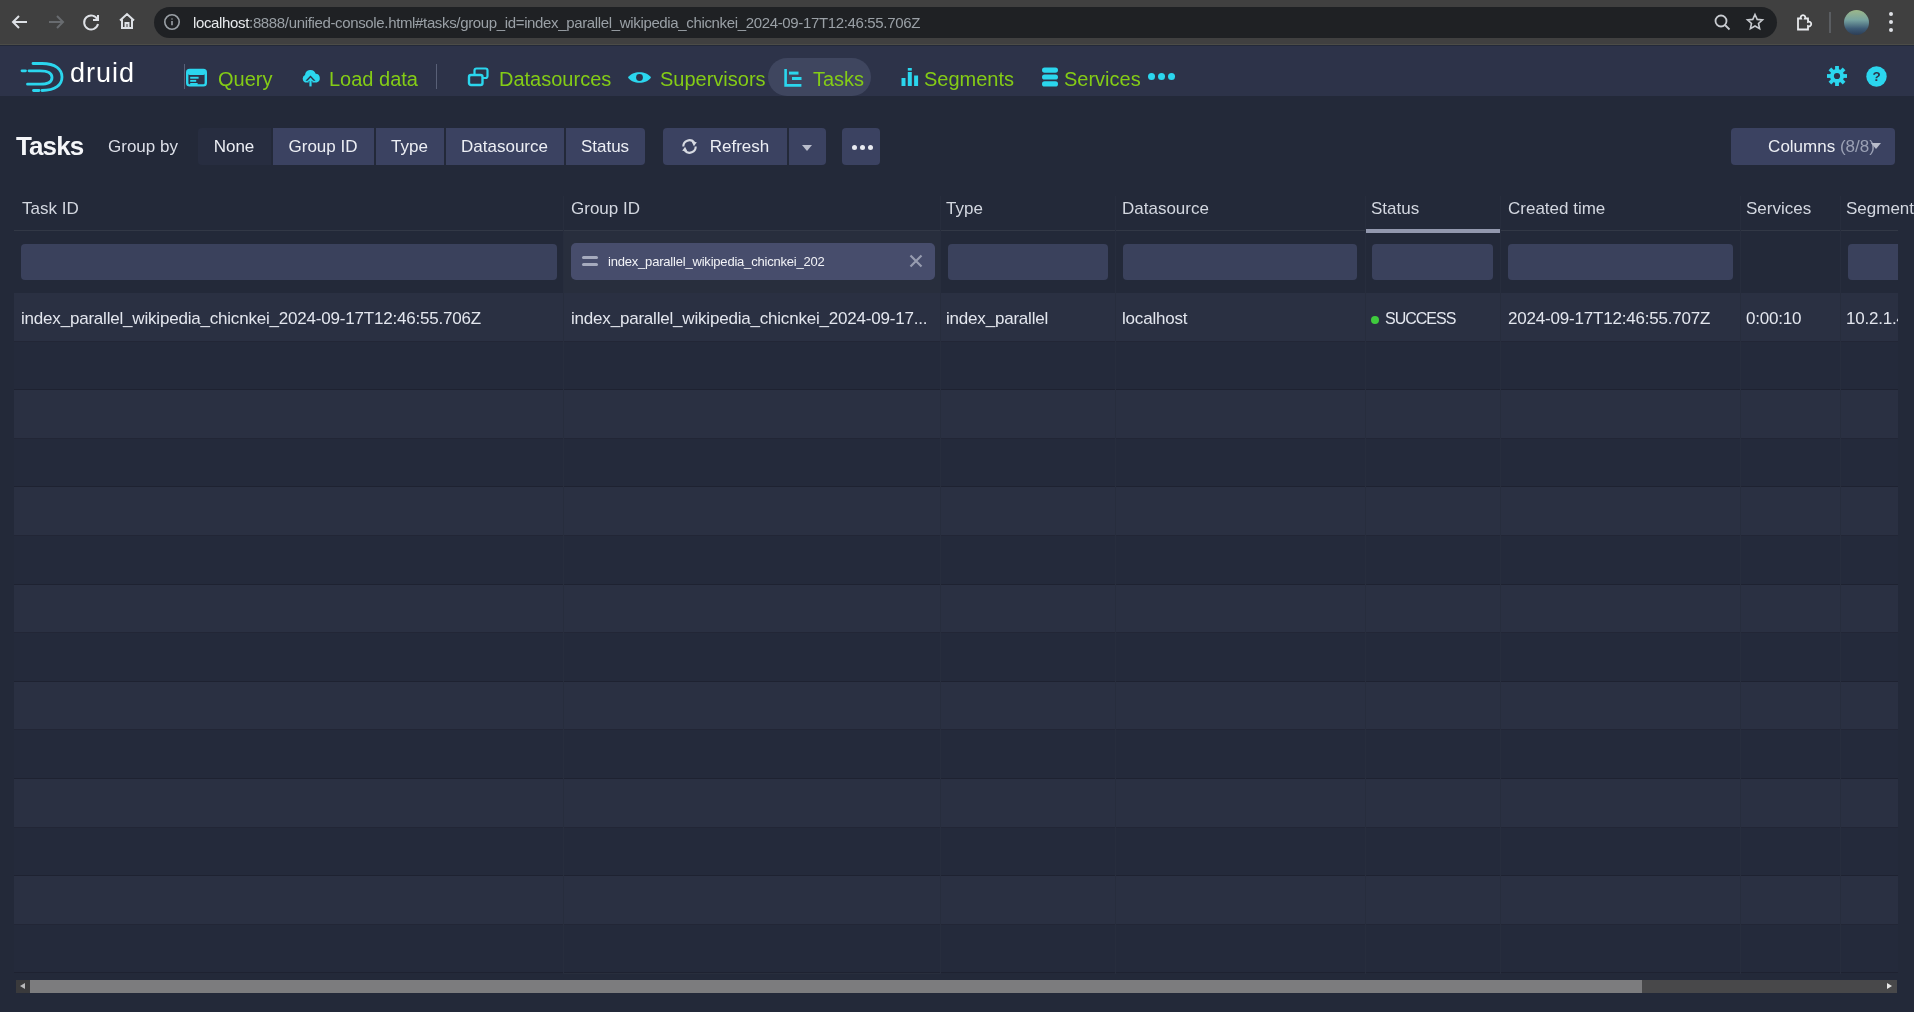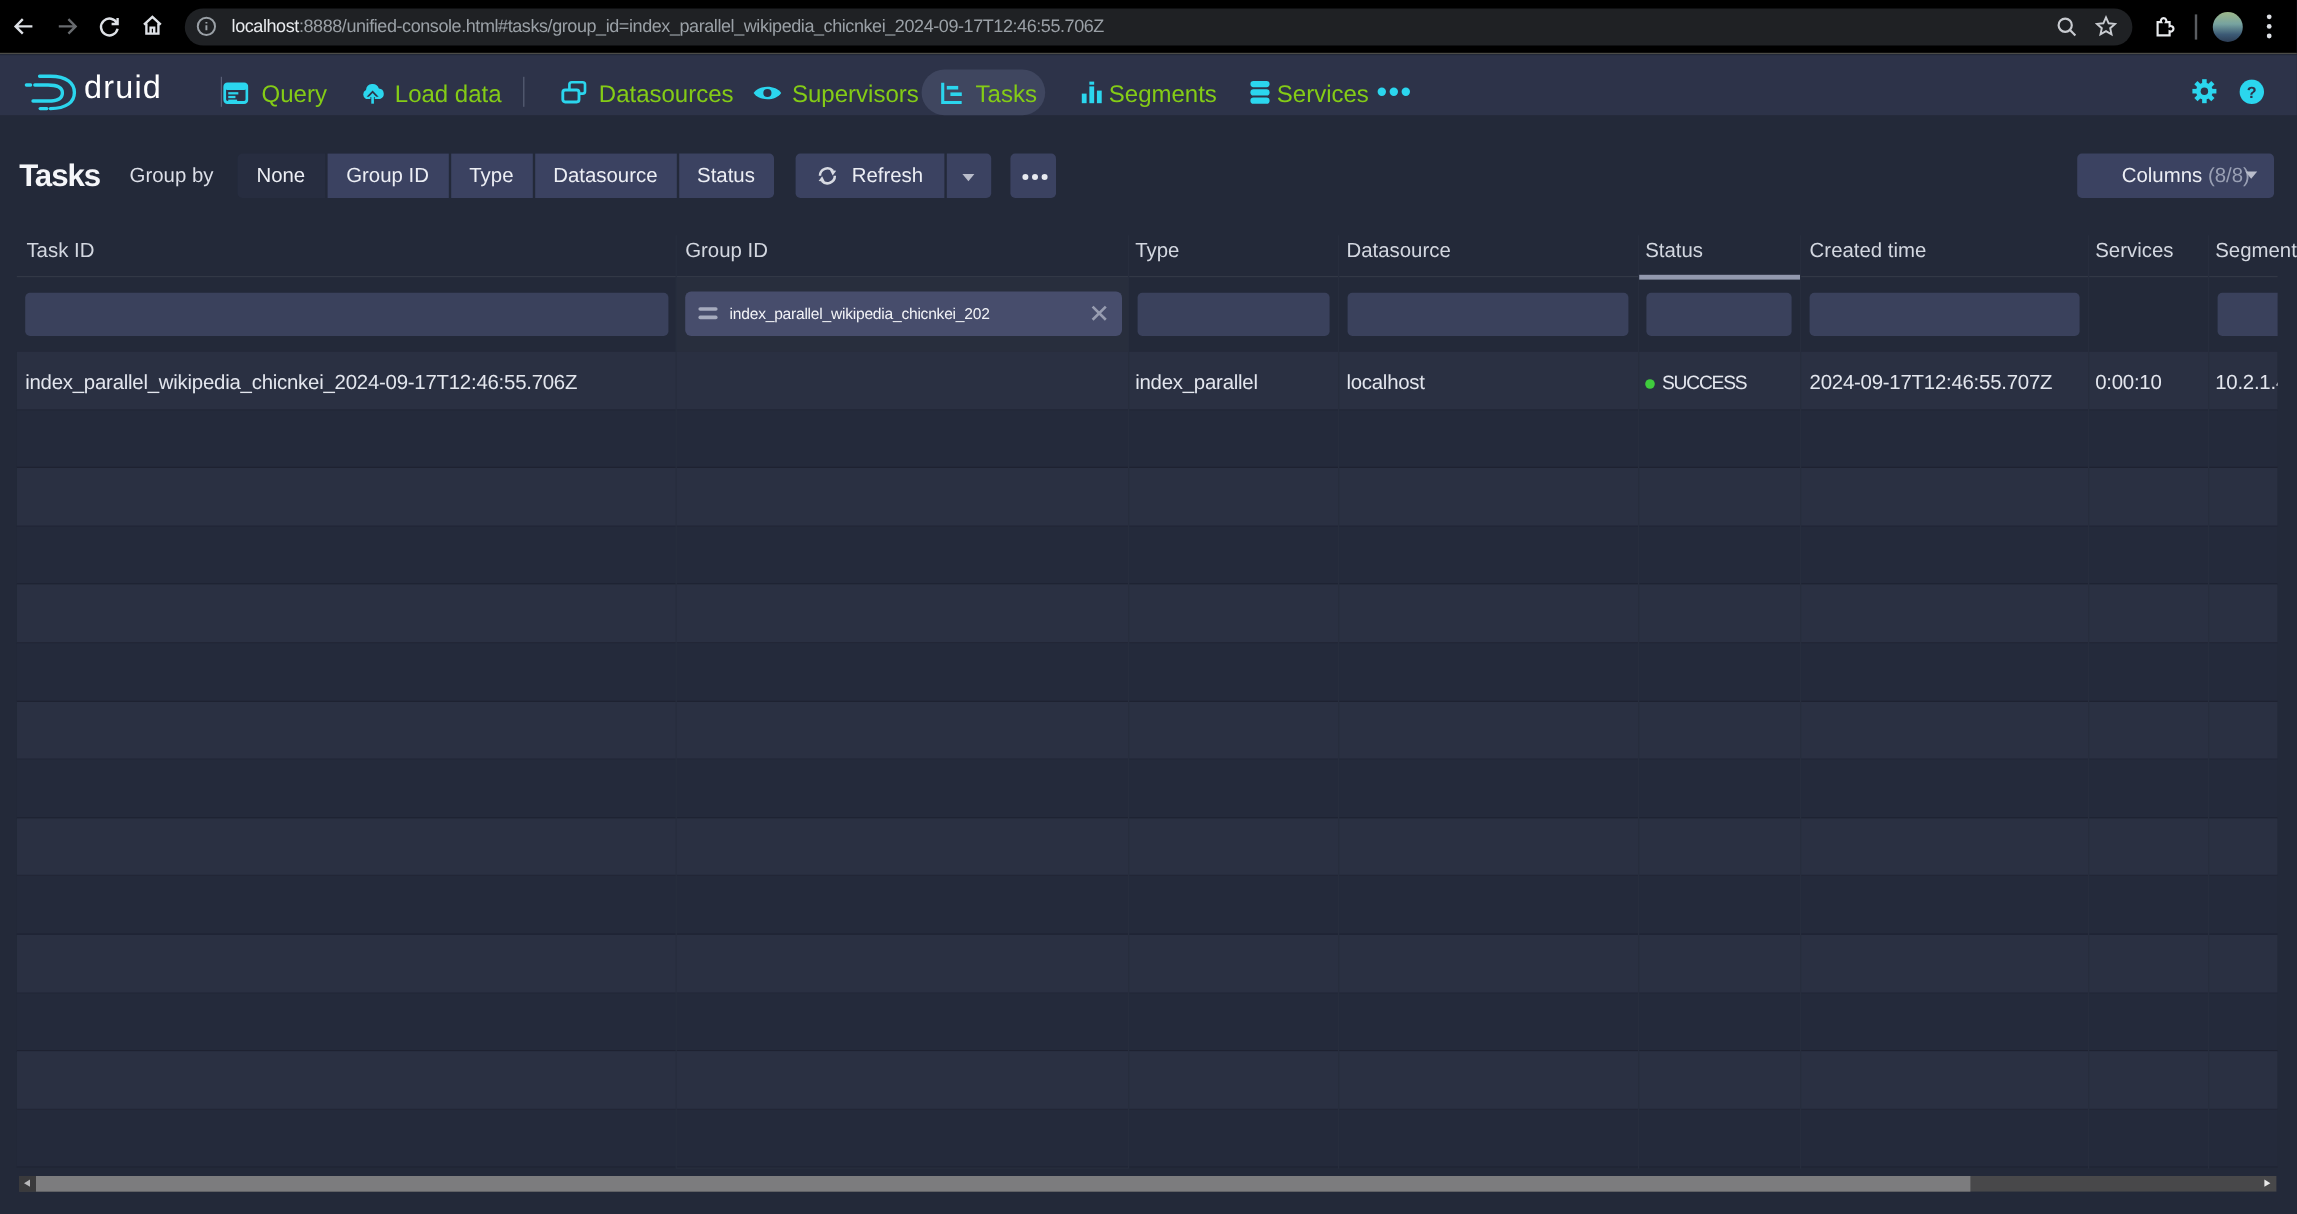--- a/index.html
+++ b/index.html
@@ -1,20 +1,20 @@
 <!DOCTYPE html>
 <html><head>
 <meta charset="utf-8">
 <style>
 * { margin:0; padding:0; box-sizing:border-box; }
 html,body { width:1914px; height:1012px; overflow:hidden; background:#232939;
   font-family:"Liberation Sans", sans-serif; }
 .abs { position:absolute; }
 
-#chrome { position:absolute; left:0; top:0; width:1914px; height:45px; background:#000000; border-bottom:1px solid #4c4c47; }
+#chrome { position:absolute; left:0; top:0; width:1914px; height:45px; background:#404040; border-bottom:1px solid #4c4c47; }
 #omnibox { position:absolute; left:154px; top:7px; width:1623px; height:31px; border-radius:16px; background:#1f2124; }
 #urltext { position:absolute; left:193px; top:14px; font-size:15px; letter-spacing:-0.35px; color:#9aa0a6; white-space:nowrap; }
 #urltext b { color:#e8eaed; font-weight:normal; }
 
 #hdr { position:absolute; left:0; top:46px; width:1914px; height:50px; background:#2d3349; }
 .navlab { position:absolute; top:22px; font-size:20px; color:#84cc16; white-space:nowrap; }
 #taskspill { position:absolute; left:768px; top:12px; width:103px; height:38px; border-radius:19px; background:#3f465f; }
 
 #title { position:absolute; left:16px; top:131px; font-size:26px; font-weight:bold; color:#f5f6f9; letter-spacing:-0.9px;}
 #groupby { position:absolute; left:108px; top:137px; font-size:17px; color:#dcdfe8; }
@@ -207,20 +207,21 @@
 </div>
 <div class="fin" style="left:948px;width:160px"></div>
 <div class="fin" style="left:1123px;width:234px"></div>
 <div class="fin" style="left:1372px;width:121px"></div>
 <div class="fin" style="left:1508px;width:225px"></div>
 <div class="fin" style="left:1848px;width:50px;border-top-right-radius:0;border-bottom-right-radius:0"></div>
 
 <div id="rows">
   <div class="row lt">
     <div class="cell" style="left:7px">index_parallel_wikipedia_chicnkei_2024-09-17T12:46:55.706Z</div>
+    <div class="cell" style="left:557px">index_parallel_wikipedia_chicnkei_2024-09-17...</div>
     <div class="cell" style="left:932px">index_parallel</div>
     <div class="cell" style="left:1108px">localhost</div>
     <div class="cell" style="left:1357px"><span style="display:inline-block;width:8px;height:8px;border-radius:50%;background:#3fcb3d;vertical-align:0.5px;margin-right:6px"></span><span style="letter-spacing:-1px;font-size:16px">SUCCESS</span></div>
     <div class="cell" style="left:1494px">2024-09-17T12:46:55.707Z</div>
     <div class="cell" style="left:1732px">0:00:10</div>
     <div class="cell" style="left:1832px">10.2.1.4:8100</div>
   </div>
   <div class="row"></div>
   <div class="row lt"></div>
   <div class="row"></div>

